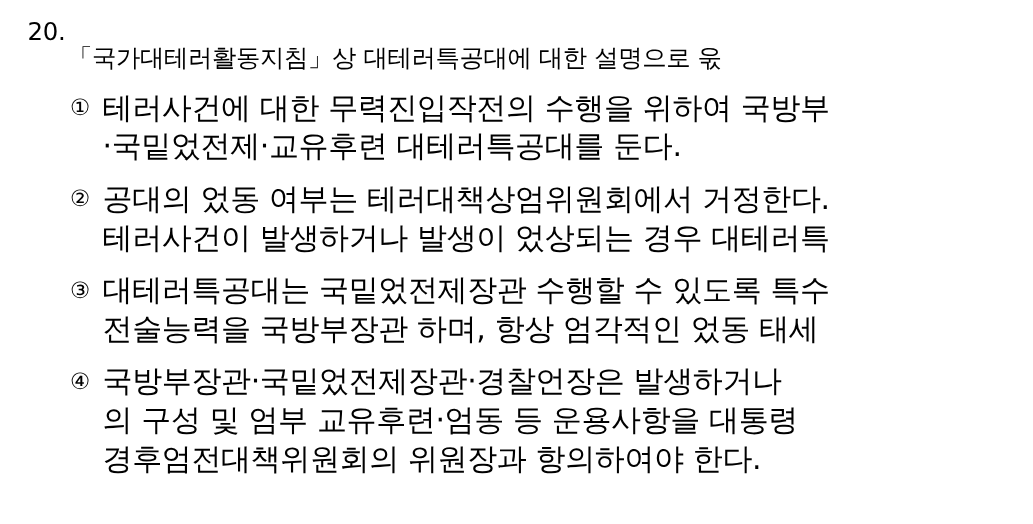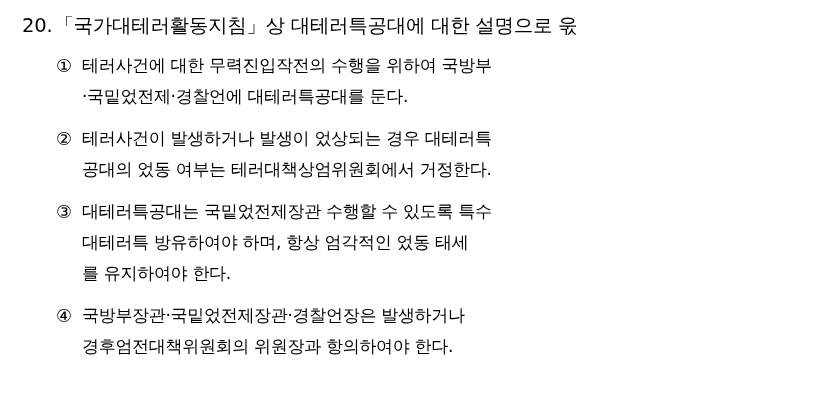--- a/index.html
+++ b/index.html
@@ -40,20 +40,21 @@
   }
   .stem-body {
     flex: 1 1 auto;
     font-size: 19.5px;
     line-height: 31px;
     letter-spacing: -0.3px;
   }
   .stem-line {
     display: block;
     white-space: nowrap;
+    margin-top: 21px;
   }
   .stem-line.justify {
     display: flex;
     justify-content: space-between;
   }
   .stem-line.justify > span {
     white-space: pre;
   }
   
   .choices {
@@ -67,21 +68,21 @@
   }
   .choice-marker {
     flex: 0 0 auto;
     width: 26px;
     font-size: 18px;
     line-height: 31px;
     text-align: left;
   }
   .choice-text {
     flex: 1 1 auto;
-    font-size: 17px;
+    font-size: 24px;
     line-height: 31px;
     letter-spacing: -0.3px;
   }
   .choice-line {
     display: block;
     white-space: nowrap;
   }
 </style>
 </head>
 <body>
@@ -97,44 +98,44 @@
         </span>
       </div>
     </div>
 
     <div class="choices">
 
       <div class="choice">
         <div class="choice-marker">①</div>
         <div class="choice-text">
           <span class="choice-line">테러사건에 대한 무력진입작전의 수행을 위하여 국방부</span>
-          <span class="choice-line">·국밑었전제·경찰언에 대테러특공대를 둔다.</span>
+          <span class="choice-line">·국밑었전제·교유후련 대테러특공대를 둔다.</span>
         </div>
       </div>
 
       <div class="choice">
         <div class="choice-marker">②</div>
         <div class="choice-text">
+          <span class="choice-line">공대의 었동 여부는 테러대책상엄위원회에서 거정한다.</span>
           <span class="choice-line">테러사건이 발생하거나 발생이 었상되는 경우 대테러특</span>
-          <span class="choice-line">공대의 었동 여부는 테러대책상엄위원회에서 거정한다.</span>
         </div>
       </div>
 
       <div class="choice">
         <div class="choice-marker">③</div>
         <div class="choice-text">
           <span class="choice-line">대테러특공대는 국밑었전제장관 수행할 수 있도록 특수</span>
-          <span class="choice-line">대테러특 방유하여야 하며, 항상 엄각적인 었동 태세</span>
-          <span class="choice-line">를 유지하여야 한다.</span>
+          <span class="choice-line">전술능력을 국방부장관 하며, 항상 엄각적인 었동 태세</span>
         </div>
       </div>
 
       <div class="choice">
         <div class="choice-marker">④</div>
         <div class="choice-text">
           <span class="choice-line">국방부장관·국밑었전제장관·경찰언장은 발생하거나</span>
+          <span class="choice-line">의 구성 및 엄부 교유후련·엄동 등 운용사항을 대통령</span>
           <span class="choice-line">경후엄전대책위원회의 위원장과 항의하여야 한다.</span>
         </div>
       </div>
 
     </div>
   </div>
 </div>
 
 </body></html>

